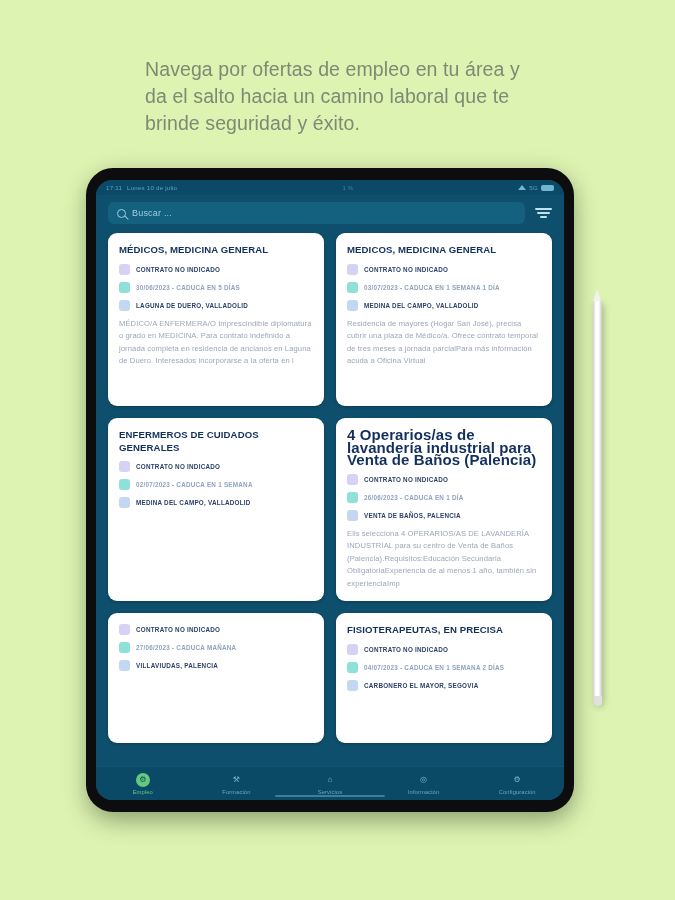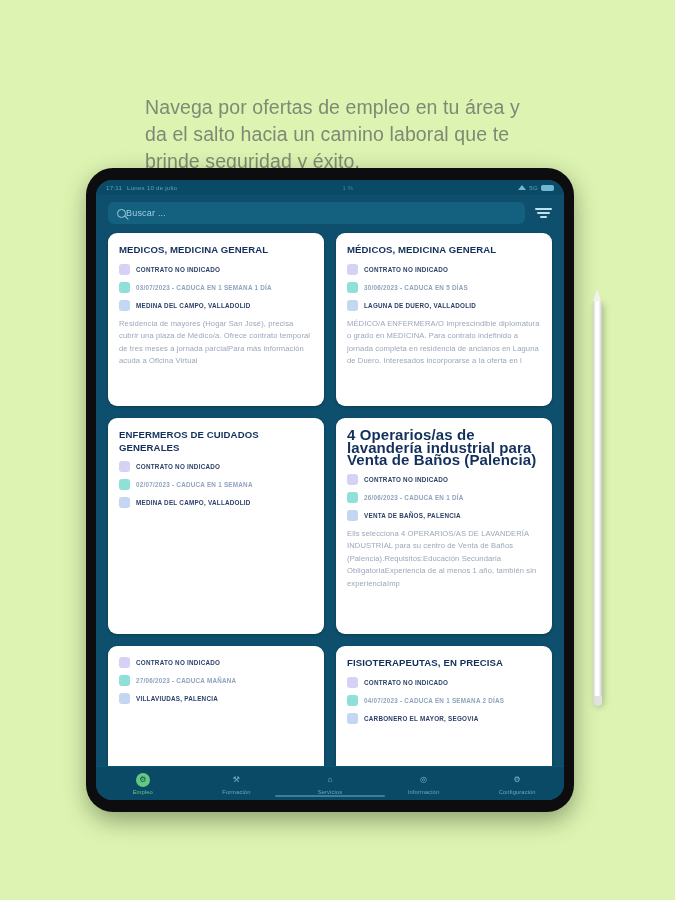--- a/index.html
+++ b/index.html
@@ -16,21 +16,20 @@
   
   .promo {
     position: absolute;
     left: 145px;
     top: 56px;
     width: 400px;
     font-size: 19.5px;
     line-height: 27px;
     color: #7e8a74;
     letter-spacing: 0.1px;
-    margin-top: 38px;
   }
 
   
   .tablet-shadow {
     position: absolute;
     left: 92px;
     top: 176px;
     width: 480px;
     height: 640px;
     border-radius: 26px;
@@ -126,20 +125,21 @@
     padding: 0 12px;
     background: #0d4f6c;
   }
   .searchbox {
     flex: 1;
     height: 22px;
     background: #14607f;
     border-radius: 6px;
     display: flex;
     align-items: center;
+    gap: 6px;
     padding: 0 9px;
   }
   .search-icon {
     width: 9px; height: 9px;
     border: 1.4px solid #9fd0e2;
     border-radius: 50%;
     position: relative;
     flex: 0 0 auto;
   }
   .search-icon::after {
@@ -180,21 +180,21 @@
   }
 
   .card {
     background: #ffffff;
     border-radius: 9px;
     padding: 11px 11px 10px 11px;
     overflow: hidden;
     box-shadow: 0 1px 3px rgba(0,0,0,0.25);
   }
   .card-r1 { height: 173px; }
-  .card-r2 { height: 216px; }
+  .card-r2 { height: 183px; }
   .card-r3 { height: 130px; }
 
   .card-title {
     font-size: 9.6px;
     font-weight: bold;
     color: #13305c;
     line-height: 12.5px;
     letter-spacing: 0.1px;
     margin-bottom: 7px;
   }
@@ -310,51 +310,51 @@
       <div class="filter-icon">
           <i></i>
           <i></i>
           <i></i>
         </div>
     </div>
 
     <div class="grid">
 
       <div class="card card-r1">
+        <div class="card-title">MÉDICOS, MEDICINA GENERAL</div>
+        <div class="meta-row">
+          <span class="meta-badge badge-contract"></span>
+          <span class="meta-text">CONTRATO NO INDICADO</span>
+        </div>
+        <div class="meta-row">
+          <span class="meta-badge badge-date"></span>
+          <span class="meta-text muted">30/06/2023 - CADUCA EN 5 DÍAS</span>
+        </div>
+        <div class="meta-row">
+          <span class="meta-badge badge-place"></span>
+          <span class="meta-text">LAGUNA DE DUERO, VALLADOLID</span>
+        </div>
+        <div class="card-body">MÉDICO/A ENFERMERA/O Imprescindible diplomatura o grado en MEDICINA. Para contrato indefinido a jornada completa en residencia de ancianos en Laguna de Duero. Interesados incorporarse a la oferta en l</div>
+      </div>
+
+      <div class="card card-r1">
         <div class="card-title">MEDICOS, MEDICINA GENERAL</div>
         <div class="meta-row">
           <span class="meta-badge badge-contract"></span>
           <span class="meta-text">CONTRATO NO INDICADO</span>
         </div>
         <div class="meta-row">
           <span class="meta-badge badge-date"></span>
           <span class="meta-text muted">03/07/2023 - CADUCA EN 1 SEMANA 1 DÍA</span>
         </div>
         <div class="meta-row">
           <span class="meta-badge badge-place"></span>
           <span class="meta-text">MEDINA DEL CAMPO, VALLADOLID</span>
         </div>
         <div class="card-body">Residencia de mayores (Hogar San José), precisa cubrir una plaza de Médico/a. Ofrece contrato temporal de tres meses a jornada parcialPara más información acuda a Oficina Virtual</div>
-      </div>
-
-      <div class="card card-r1">
-        <div class="card-title">MÉDICOS, MEDICINA GENERAL</div>
-        <div class="meta-row">
-          <span class="meta-badge badge-contract"></span>
-          <span class="meta-text">CONTRATO NO INDICADO</span>
-        </div>
-        <div class="meta-row">
-          <span class="meta-badge badge-date"></span>
-          <span class="meta-text muted">30/06/2023 - CADUCA EN 5 DÍAS</span>
-        </div>
-        <div class="meta-row">
-          <span class="meta-badge badge-place"></span>
-          <span class="meta-text">LAGUNA DE DUERO, VALLADOLID</span>
-        </div>
-        <div class="card-body">MÉDICO/A ENFERMERA/O Imprescindible diplomatura o grado en MEDICINA. Para contrato indefinido a jornada completa en residencia de ancianos en Laguna de Duero. Interesados incorporarse a la oferta en l</div>
       </div>
 
       <div class="card card-r2">
         <div class="card-title">ENFERMEROS DE CUIDADOS GENERALES</div>
         <div class="meta-row">
           <span class="meta-badge badge-contract"></span>
           <span class="meta-text">CONTRATO NO INDICADO</span>
         </div>
         <div class="meta-row">
           <span class="meta-badge badge-date"></span>

